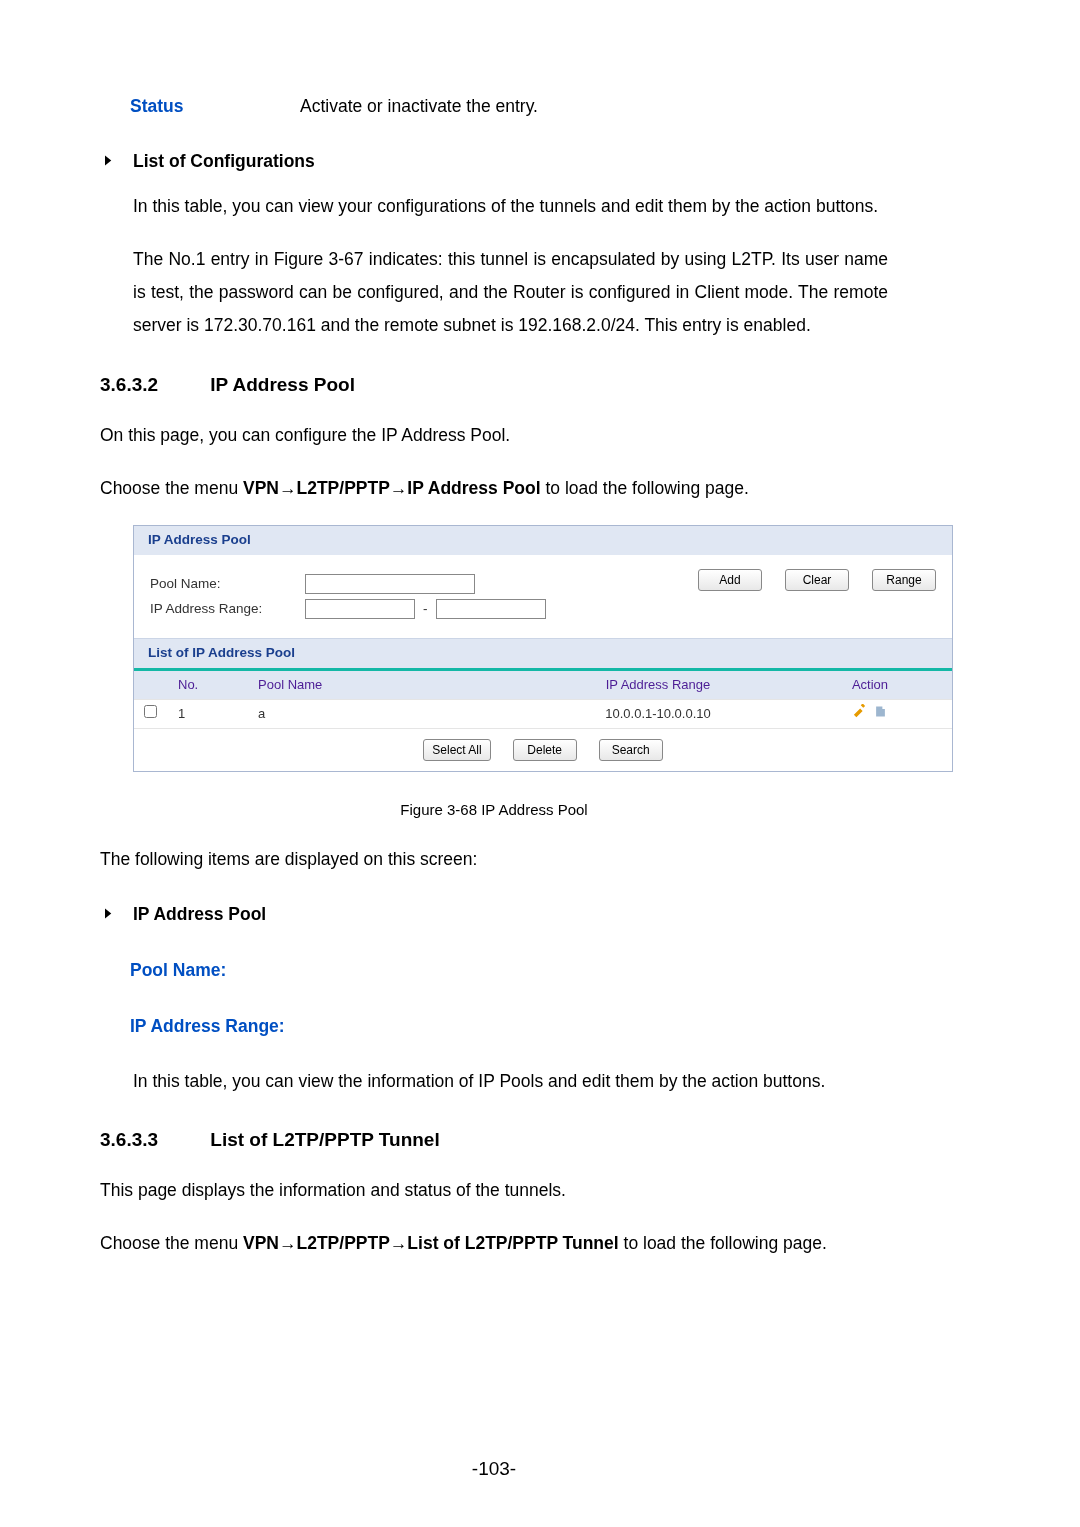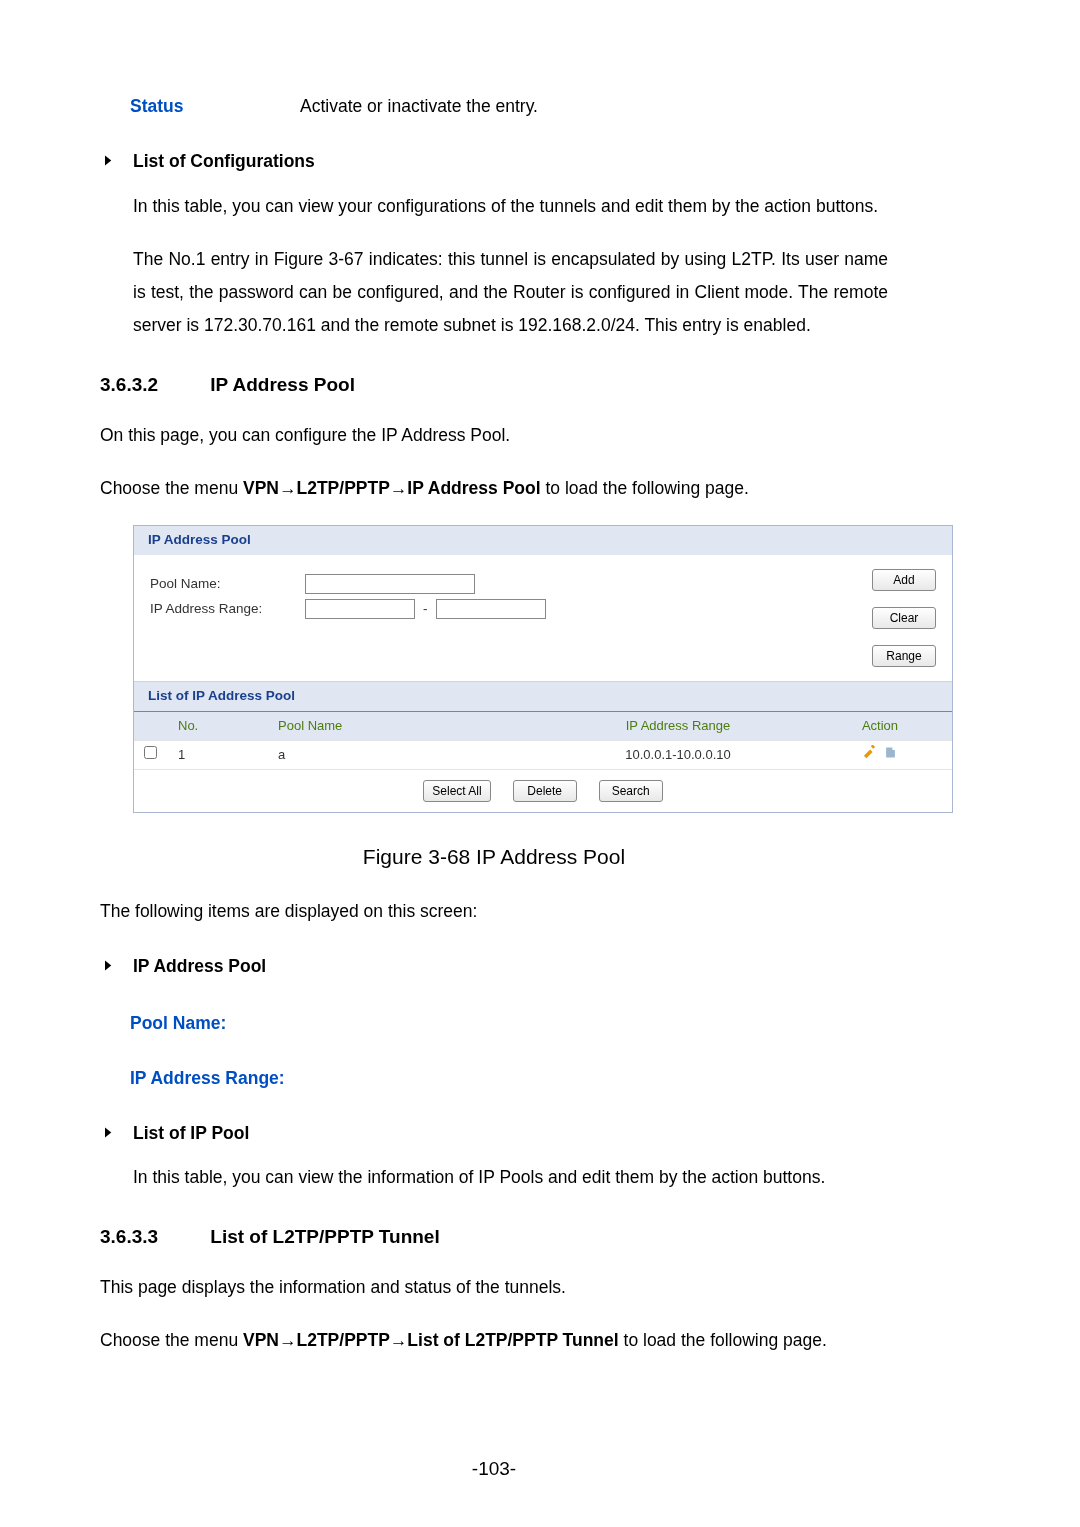--- a/index.html
+++ b/index.html
@@ -88,45 +88,45 @@
     width: 110px;
     border: 1px solid #888;
     background: #fff;
     box-sizing: border-box;
     font-size: 12px;
     padding: 0 4px;
   }
   .dash { padding: 0 2px; }
   .btn-col {
     display: flex;
-    flex-direction: column;
-    gap: 16px;
+    flex-direction: row;
+    gap: 23px;
     margin-left: 16px;
   }
   .btn {
     background: linear-gradient(#fff,#e8e8e8);
     border: 1px solid #888;
     border-radius: 3px;
     font-size: 12px;
     height: 22px;
     min-width: 64px;
     padding: 0 8px;
     cursor: pointer;
   }
   .table-h {
     display: flex;
     background: #e0e7f3;
-    color: #4d7c0f;
+    color: #4c1d95;
     font-size: 13px;
     padding: 5px 10px;
-    border-top: 1px solid #14b8a6;
+    border-top: 3px solid #14b8a6;
   }
   .col-chk { width: 34px; }
   .col-no { width: 80px; }
-  .col-pn { width: 260px; margin-left: 20px; }
+  .col-pn { width: 260px; }
   .col-ipr { width: 280px; text-align: center; }
   .col-act { flex: 1; text-align: center; }
   .table-r {
     display: flex;
     align-items: center;
     font-size: 13px;
     padding: 4px 10px;
     border-top: 1px solid #e5e5e5;
   }
   .table-r .col-chk input { margin: 0; }
@@ -135,21 +135,21 @@
   .paper svg { width: 15px; height: 15px; fill: #9db6cf; }
   .btn-row {
     display: flex;
     gap: 22px;
     justify-content: center;
     padding: 10px 0;
     border-top: 1px solid #e5e5e5;
   }
   .caption {
     text-align: center;
-    font-size: 21px;
+    font-size: 15px;
     margin: 24px 0 18px 0;
   }
   .page-num {
     position: absolute;
     bottom: 40px;
     left: 0;
     width: 100%;
     text-align: center;
     font-size: 19px;
   }
@@ -260,28 +260,20 @@
     <span class="bullet-text">IP Address Pool</span>
   </div>
   <div style="height:12px"></div>
   <div class="def-table">
     <div class="def-label">Pool Name:</div>
   </div>
   <div class="def-table">
     <div class="def-label">IP Address Range:</div>
   </div>
 
-  <div class="bullet-row">
-    <span class="bullet-icon">
-      <svg viewBox="0 0 24 24">
-          <path d="M8 4l10 8-10 8z"></path>
-        </svg>
-    </span>
-    <span class="bullet-text">List of IP Pool</span>
-  </div>
   <p class="body-para">In this table, you can view the information of IP Pools and edit them by the action buttons.</p>
 
   <div class="h3">
     <span class="h3-num">3.6.3.3</span>
     <span>List of L2TP/PPTP Tunnel</span>
   </div>
   <p class="navline">This page displays the information and status of the tunnels.</p>
   <p class="navline">
     <span>Choose the menu </span><strong>VPN→L2TP/PPTP→List of L2TP/PPTP Tunnel</strong><span> to load the following page.</span>
   </p>

